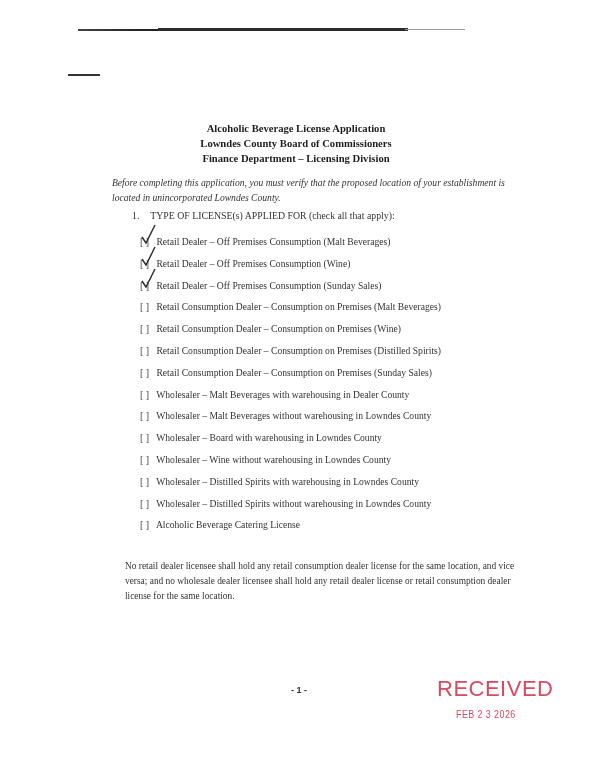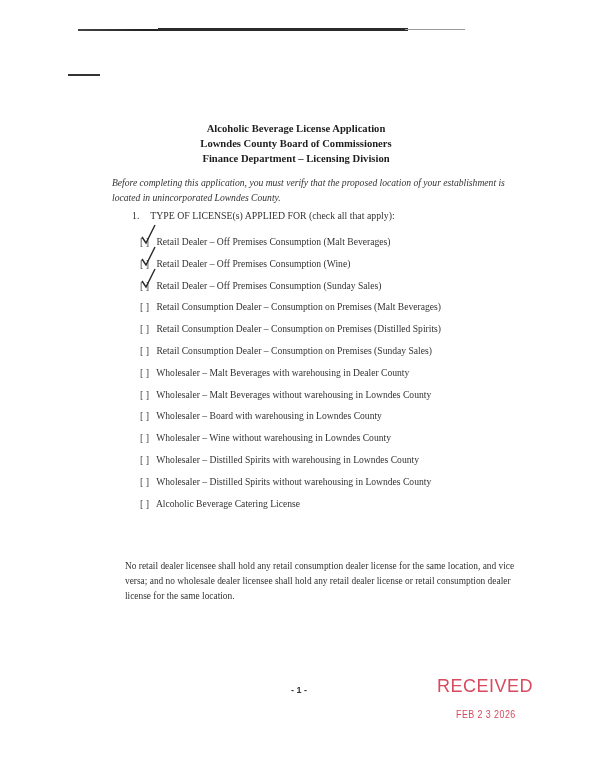--- a/index.html
+++ b/index.html
@@ -45,21 +45,21 @@
     .footnote {
       position: absolute; left: 125px; top: 559px; width: 390px;
       font-size: 9.4px; line-height: 15px; color: #333;
     }
     .page-num {
       position: absolute; left: 291px; top: 685px; font-size: 9px; font-weight: bold; color: #333;
       font-family: "Liberation Sans", sans-serif;
     }
     .stamp-received {
       position: absolute; left: 437px; top: 676px; font-family: "Liberation Sans", sans-serif;
-      font-size: 18px; letter-spacing: 0.5px; color: #d84a5f; font-weight: normal;
+      font-size: 22px; letter-spacing: 0.5px; color: #d84a5f; font-weight: normal;
     }
     .stamp-date {
       position: absolute; left: 456px; top: 708px; font-family: "Liberation Sans", sans-serif;
       font-size: 10.5px; color: #d84a5f; letter-spacing: 0.5px; transform: scaleX(0.85); transform-origin: left;
     }
   </style>
 </head>
 <body>
 
 <div>
@@ -103,20 +103,24 @@
         <path d="M2 14 L6 20 L15 2" fill="none" stroke="#2a2a2a" stroke-width="1.4"></path>
       </svg>
     <span>Retail Dealer – Off Premises Consumption (Sunday Sales)</span>
   </li>
   <li class="option">
     <span class="box">[ ]</span>
     <span>Retail Consumption Dealer – Consumption on Premises (Malt Beverages)</span>
   </li>
   <li class="option">
     <span class="box">[ ]</span>
+    <span>Retail Consumption Dealer – Consumption on Premises (Wine)</span>
+  </li>
+  <li class="option">
+    <span class="box">[ ]</span>
     <span>Retail Consumption Dealer – Consumption on Premises (Distilled Spirits)</span>
   </li>
   <li class="option">
     <span class="box">[ ]</span>
     <span>Retail Consumption Dealer – Consumption on Premises (Sunday Sales)</span>
   </li>
   <li class="option">
     <span class="box">[ ]</span>
     <span>Wholesaler – Malt Beverages with warehousing in Dealer County</span>
   </li>

